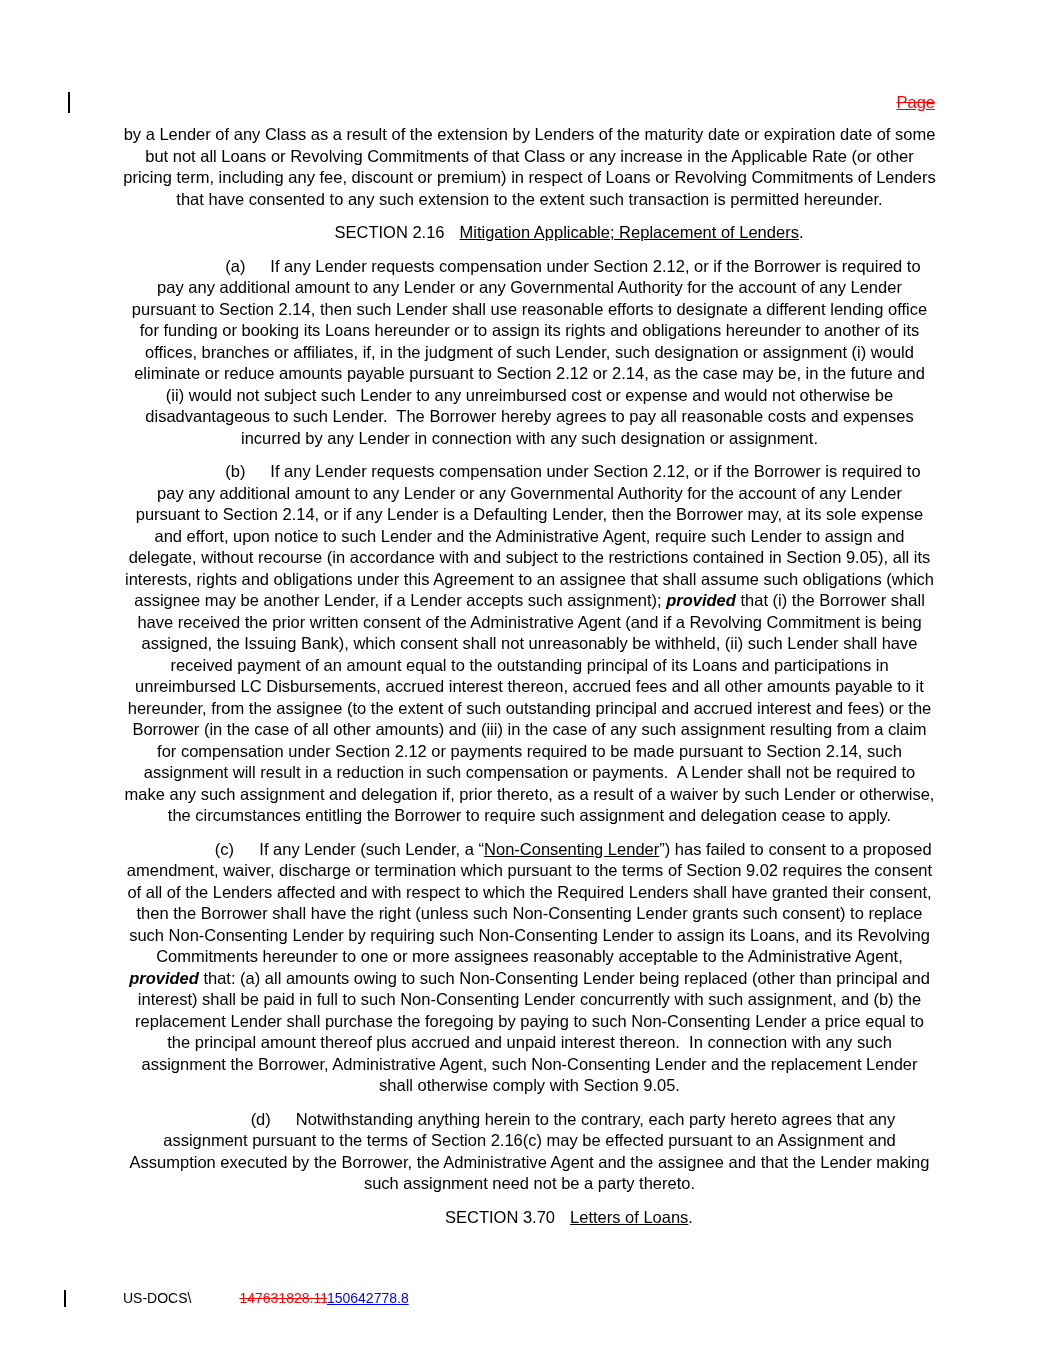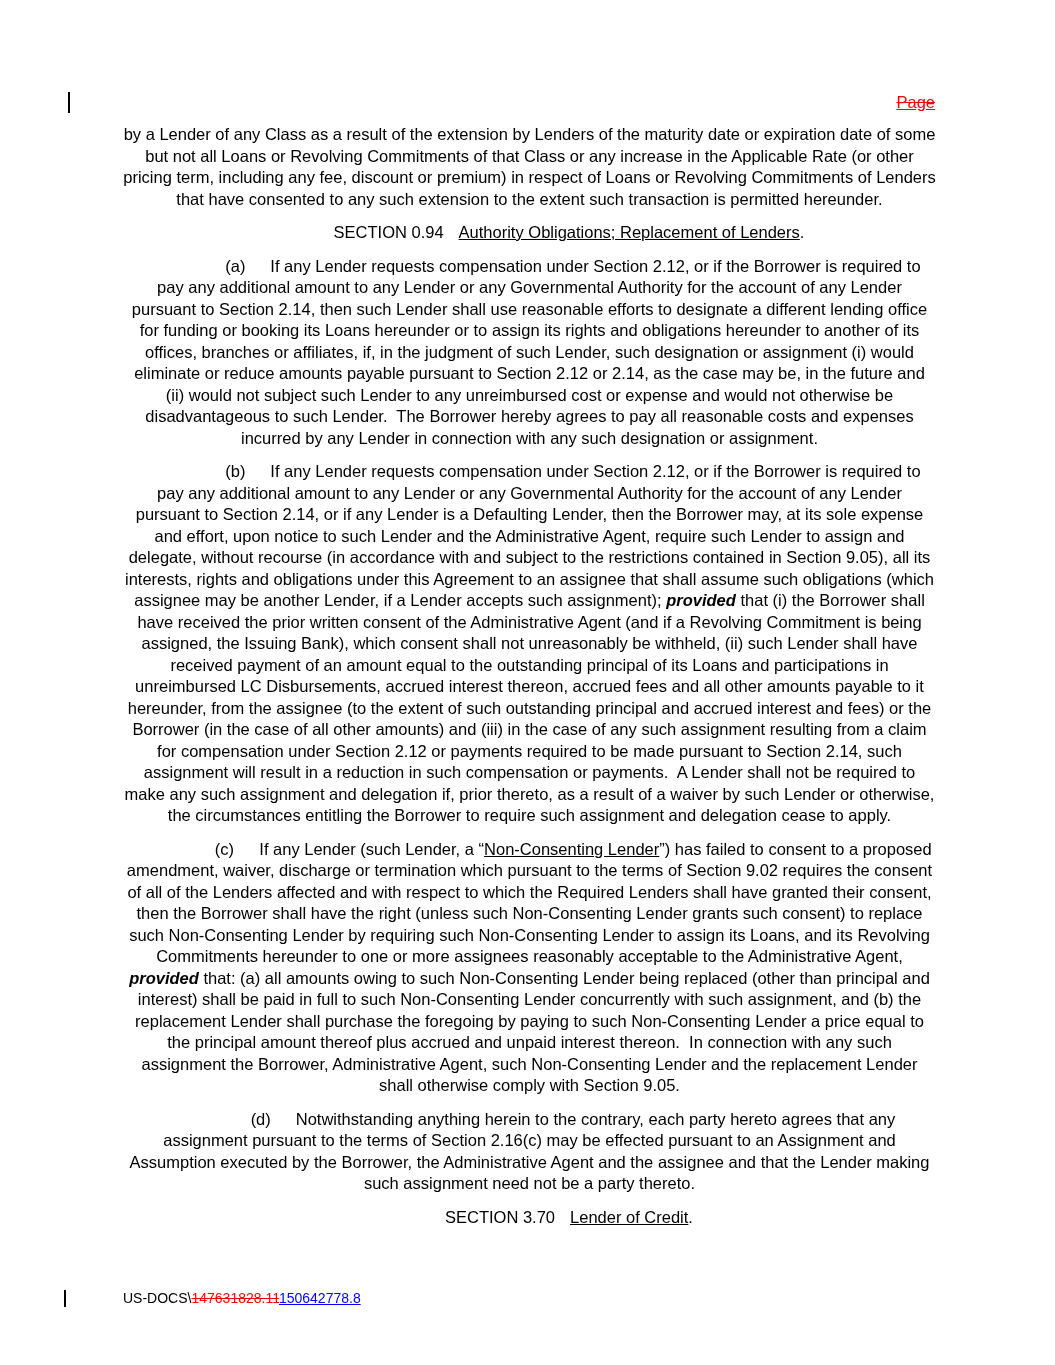--- a/index.html
+++ b/index.html
@@ -42,21 +42,21 @@
     white-space: nowrap;
   }
   .seclabel {
     display: inline-block;
     width: 140px;
     margin-left: 64px;
     white-space: nowrap;
   }
   .u   { text-decoration: underline; }
   .i   { font-style: italic; font-weight: bold; }
-  .del { color: var(--del-color, #ff0000); text-decoration: line-through; }
+  .del { color: var(--del-color, #ff0000); text-decoration: line-through; margin-left: 48px; }
   .del-u { color: var(--del-color, #ff0000); text-decoration: underline line-through; }
   .ins { color: var(--ins-color, #0000ff); text-decoration: underline; text-align: center; }
   .changebar {
     position: absolute;
     width: 2px;
     background: #000000;
   }
   .changebar.top { left: 68px; top: 92px; height: 21px; }
   .changebar.bottom { left: 64px; top: 1290px; height: 17px; }
   .pagenum {
@@ -82,26 +82,26 @@
 
   <div class="changebar top"></div>
   <div class="changebar bottom"></div>
 
   <div class="header-line">
     <span class="del-u">Page</span>
   </div>
 
   <div class="doc-body" id="doc-body">
       <p class="para continuation"><span>by a Lender of any Class as a result of the extension by Lenders of the maturity date or expiration date of some but not all Loans or Revolving Commitments of that Class or any increase in the Applicable Rate (or other pricing term, including any fee, discount or premium) in respect of Loans or Revolving Commitments of Lenders that have consented to any such extension to the extent such transaction is permitted hereunder.</span></p>
-      <p class="para section"><span class="seclabel">SECTION 0.94</span><span class="u">Authority Obligations; Replacement of Lenders</span><span>.</span></p>
+      <p class="para section"><span class="seclabel">SECTION 2.16</span><span class="u">Mitigation Applicable; Replacement of Lenders</span><span>.</span></p>
       <p class="para item"><span class="itemlabel">(a)</span><span>If any Lender requests compensation under Section 2.12, or if the Borrower is required to pay any additional amount to any Lender or any Governmental Authority for the account of any Lender pursuant to Section 2.14, then such Lender shall use reasonable efforts to designate a different lending office for funding or booking its Loans hereunder or to assign its rights and obligations hereunder to another of its offices, branches or affiliates, if, in the judgment of such Lender, such designation or assignment (i) would eliminate or reduce amounts payable pursuant to Section 2.12 or 2.14, as the case may be, in the future and (ii) would not subject such Lender to any unreimbursed cost or expense and would not otherwise be disadvantageous to such Lender.  The Borrower hereby agrees to pay all reasonable costs and expenses incurred by any Lender in connection with any such designation or assignment.</span></p>
       <p class="para item"><span class="itemlabel">(b)</span><span>If any Lender requests compensation under Section 2.12, or if the Borrower is required to pay any additional amount to any Lender or any Governmental Authority for the account of any Lender pursuant to Section 2.14, or if any Lender is a Defaulting Lender, then the Borrower may, at its sole expense and effort, upon notice to such Lender and the Administrative Agent, require such Lender to assign and delegate, without recourse (in accordance with and subject to the restrictions contained in Section 9.05), all its interests, rights and obligations under this Agreement to an assignee that shall assume such obligations (which assignee may be another Lender, if a Lender accepts such assignment); </span><span class="i">provided</span><span> that (i) the Borrower shall have received the prior written consent of the Administrative Agent (and if a Revolving Commitment is being assigned, the Issuing Bank), which consent shall not unreasonably be withheld, (ii) such Lender shall have received payment of an amount equal to the outstanding principal of its Loans and participations in unreimbursed LC Disbursements, accrued interest thereon, accrued fees and all other amounts payable to it hereunder, from the assignee (to the extent of such outstanding principal and accrued interest and fees) or the Borrower (in the case of all other amounts) and (iii) in the case of any such assignment resulting from a claim for compensation under Section 2.12 or payments required to be made pursuant to Section 2.14, such assignment will result in a reduction in such compensation or payments.  A Lender shall not be required to make any such assignment and delegation if, prior thereto, as a result of a waiver by such Lender or otherwise, the circumstances entitling the Borrower to require such assignment and delegation cease to apply.</span></p>
       <p class="para item"><span class="itemlabel">(c)</span><span>If any Lender (such Lender, a “</span><span class="u">Non-Consenting Lender</span><span>”) has failed to consent to a proposed amendment, waiver, discharge or termination which pursuant to the terms of Section 9.02 requires the consent of all of the Lenders affected and with respect to which the Required Lenders shall have granted their consent, then the Borrower shall have the right (unless such Non-Consenting Lender grants such consent) to replace such Non-Consenting Lender by requiring such Non-Consenting Lender to assign its Loans, and its Revolving Commitments hereunder to one or more assignees reasonably acceptable to the Administrative Agent, </span><span class="i">provided</span><span> that: (a) all amounts owing to such Non-Consenting Lender being replaced (other than principal and interest) shall be paid in full to such Non-Consenting Lender concurrently with such assignment, and (b) the replacement Lender shall purchase the foregoing by paying to such Non-Consenting Lender a price equal to the principal amount thereof plus accrued and unpaid interest thereon.  In connection with any such assignment the Borrower, Administrative Agent, such Non-Consenting Lender and the replacement Lender shall otherwise comply with Section 9.05.</span></p>
       <p class="para item"><span class="itemlabel">(d)</span><span>Notwithstanding anything herein to the contrary, each party hereto agrees that any assignment pursuant to the terms of Section 2.16(c) may be effected pursuant to an Assignment and Assumption executed by the Borrower, the Administrative Agent and the assignee and that the Lender making such assignment need not be a party thereto.</span></p>
-      <p class="para section"><span class="seclabel">SECTION 3.70</span><span class="u">Lender of Credit</span><span>.</span></p>
+      <p class="para section"><span class="seclabel">SECTION 3.70</span><span class="u">Letters of Loans</span><span>.</span></p>
     </div>
 
 
   <div class="docid">
     <span>US-DOCS\</span><span class="del">147631828.11</span><span class="ins">150642778.8</span>
   </div>
 
 </div>
 
 </body></html>

